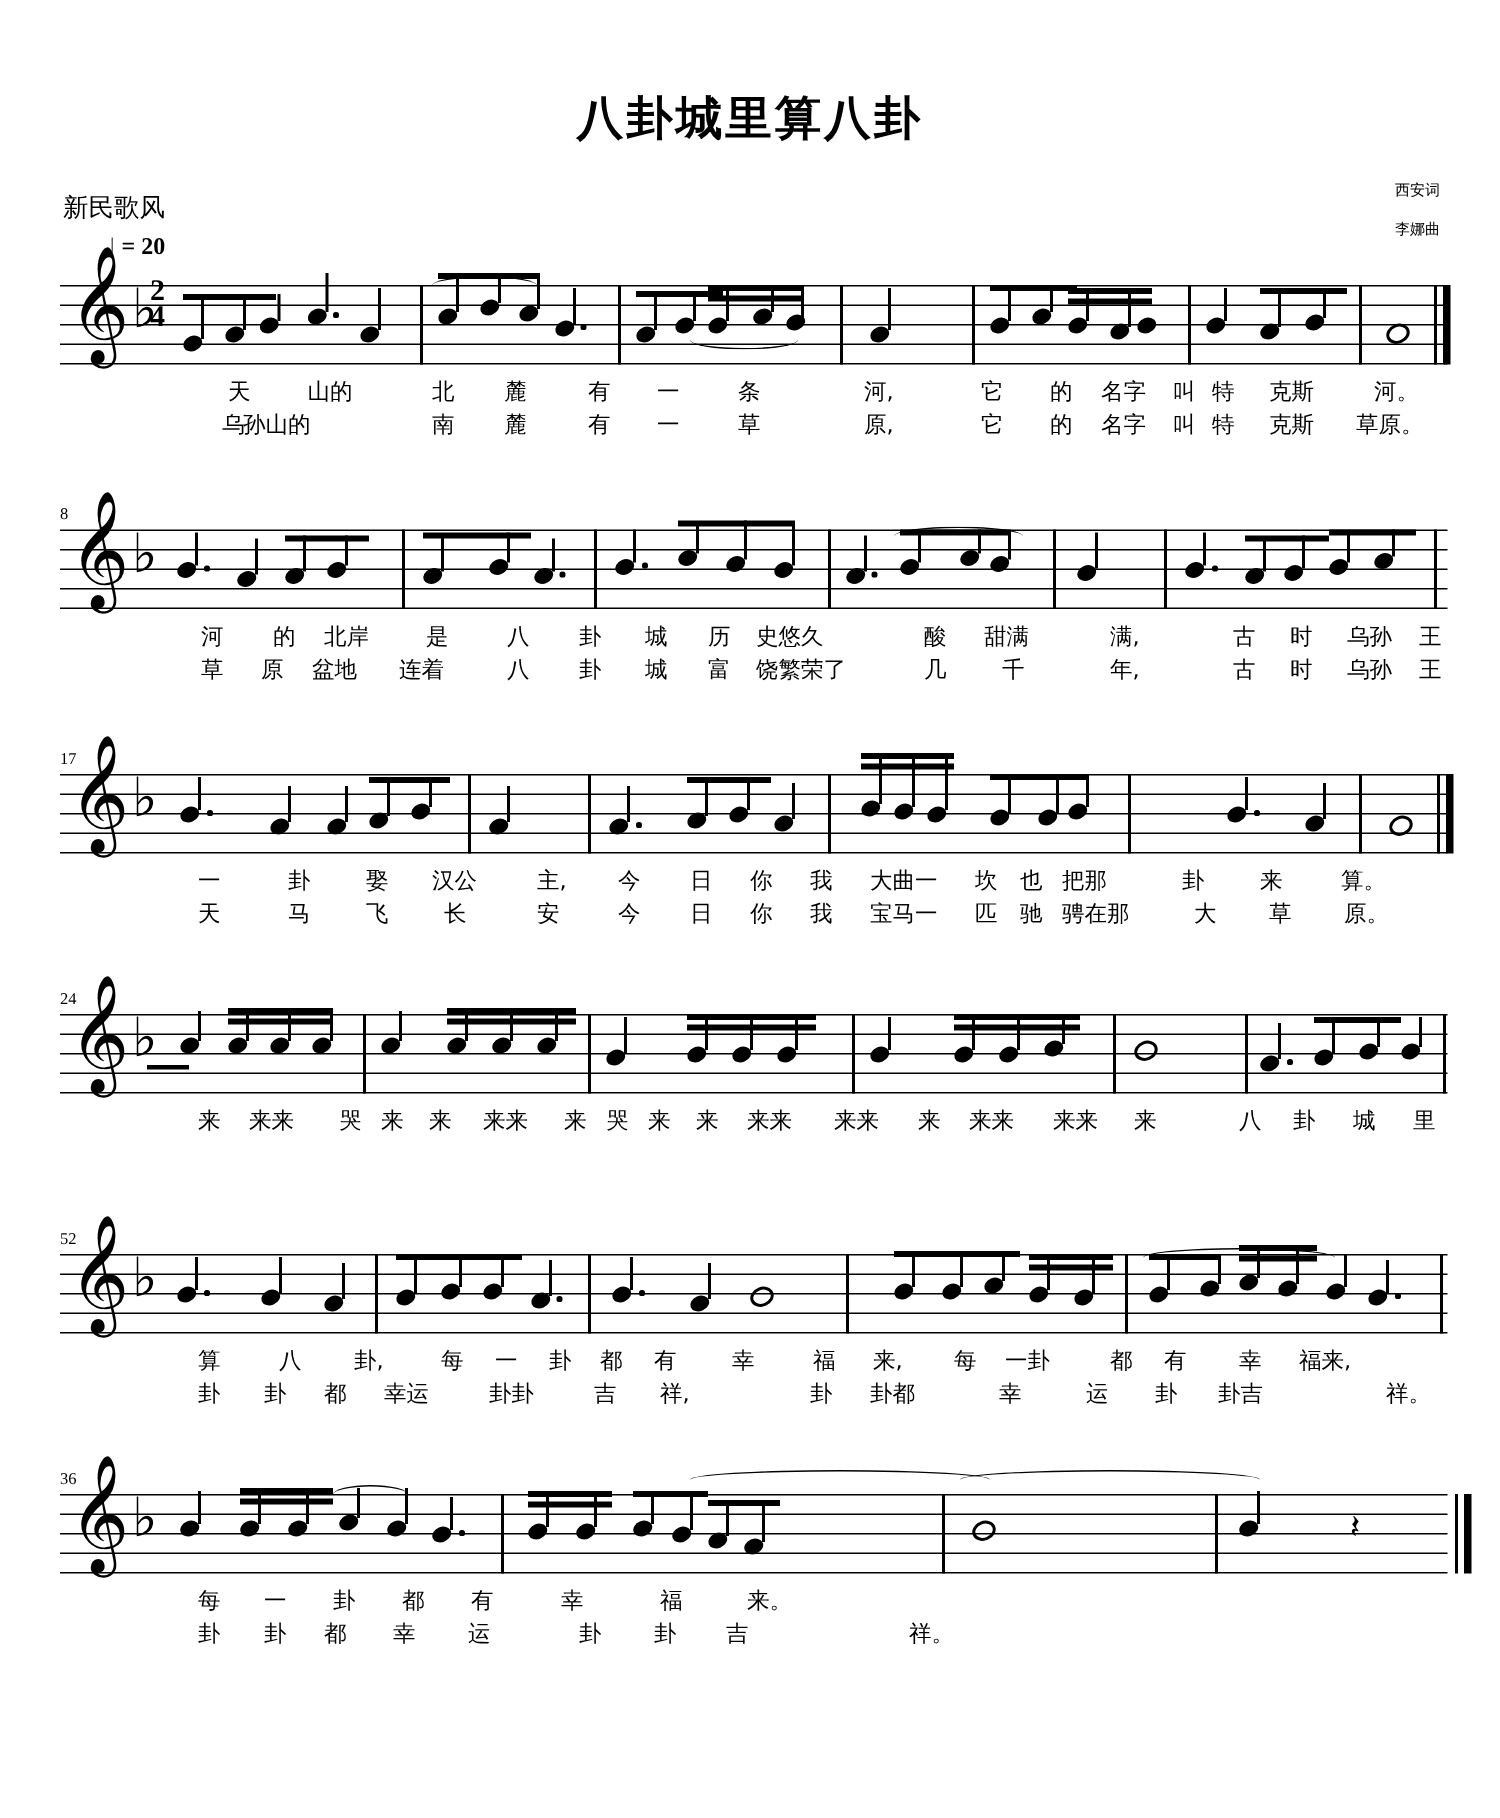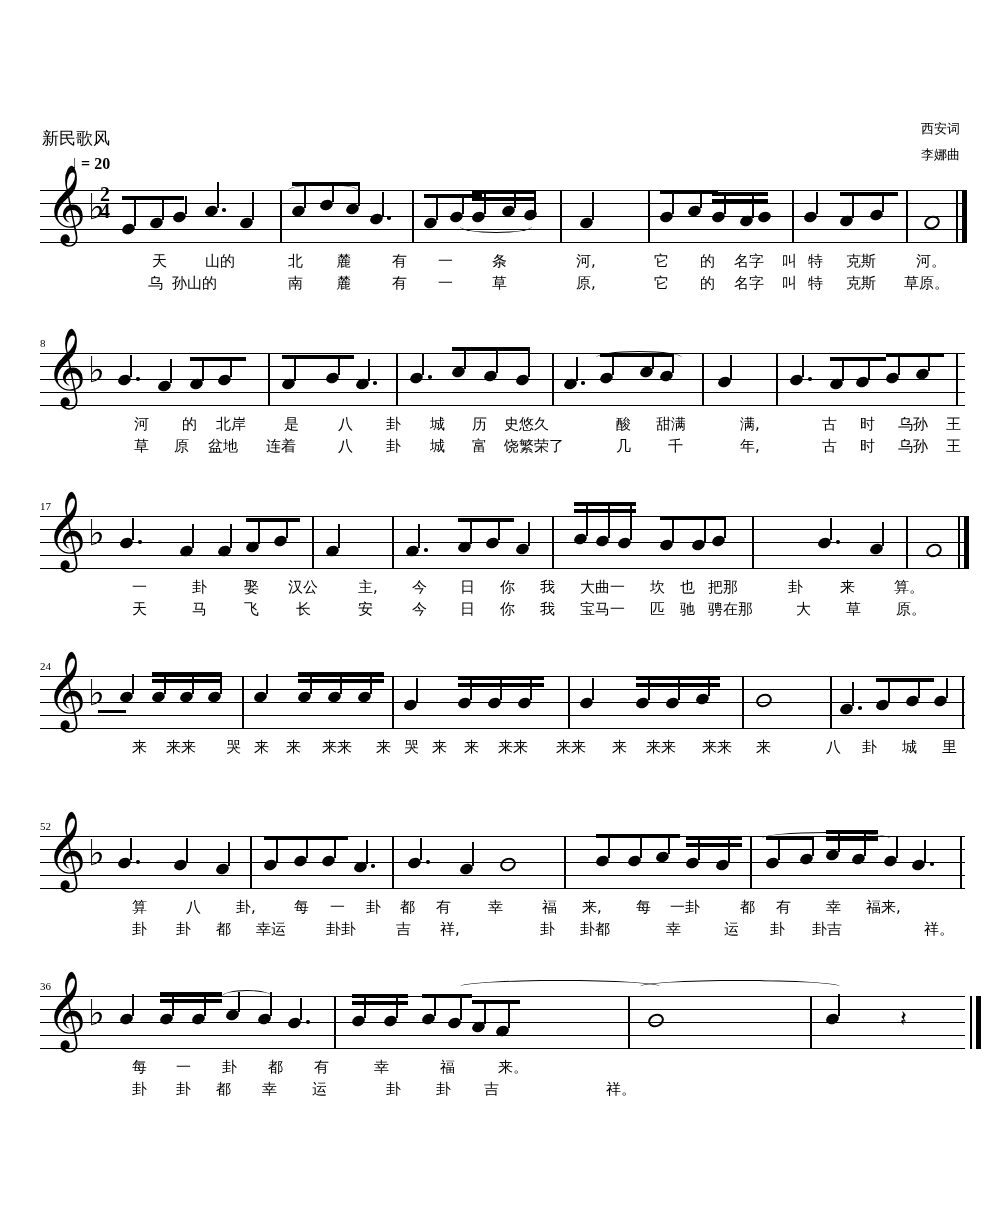--- a/index.html
+++ b/index.html
@@ -24,21 +24,21 @@
     font-size:17px;font-family:"DejaVu Sans",sans-serif;
   }
   .tempo{
     position:absolute;left:70px;top:155px;
     font-size:16px;font-family:"Liberation Serif",serif;font-weight:700;
     white-space:nowrap;
   }
   .tempo .noteglyph{font-family:"DejaVu Sans",sans-serif;font-size:15px;}
   .credit{
     position:absolute;right:40px;
-    font-size:13px;font-family:"DejaVu Sans",sans-serif;
+    font-size:10px;font-family:"DejaVu Sans",sans-serif;
     text-align:right;white-space:nowrap;
   }
   .credit.c1{top:120px;}
   .credit.c2{top:146px;}
 
   
   .system{position:absolute;left:40px;width:925px;}
   .staff{position:relative;height:54px;}
   .staff .line{
     position:absolute;left:0;width:100%;height:1px;background:#000;
@@ -86,20 +86,21 @@
         border-left:none;border-right:none;border-bottom:none;}
   .rest{position:absolute;font-size:22px;font-family:"DejaVu Sans",serif;line-height:14px;}
   .lyricline{position:absolute;left:0;width:925px;height:20px;}
   .lyricline span{position:absolute;font-size:15px;font-family:"DejaVu Sans",sans-serif;}
 </style>
 </head>
 <body>
 
 <div class="sheet">
 
+  <div class="title">八卦城里算八卦</div>
   <div class="style-mark">新民歌风</div>
   <div class="tempo">
     <span class="noteglyph">♩</span>
     <span>= 20</span>
   </div>
   <div class="credit c1">西安词</div>
   <div class="credit c2">李娜曲</div>
 
   <div class="system" style="top:190px;">
     <div class="staff">
@@ -205,21 +206,21 @@
         <span style="left:614px">它</span>
       <span style="left:660px">的</span>
         <span style="left:694px">名字</span>
         <span style="left:742px">叫</span>
       <span style="left:768px">特</span>
         <span style="left:806px">克斯</span>
         <span style="left:876px">河。</span>
     </div>
     <div class="lyricline" style="top:84px">
       <span style="left:108px">乌</span>
-        <span style="left:132px">孙山的</span>
+        <span style="left:122px">孙山的</span>
         <span style="left:248px">南</span>
       <span style="left:296px">麓</span>
         <span style="left:352px">有</span>
         <span style="left:398px">一</span>
       <span style="left:452px">草</span>
         <span style="left:536px">原,</span>
         <span style="left:614px">它</span>
       <span style="left:660px">的</span>
         <span style="left:694px">名字</span>
         <span style="left:742px">叫</span>

